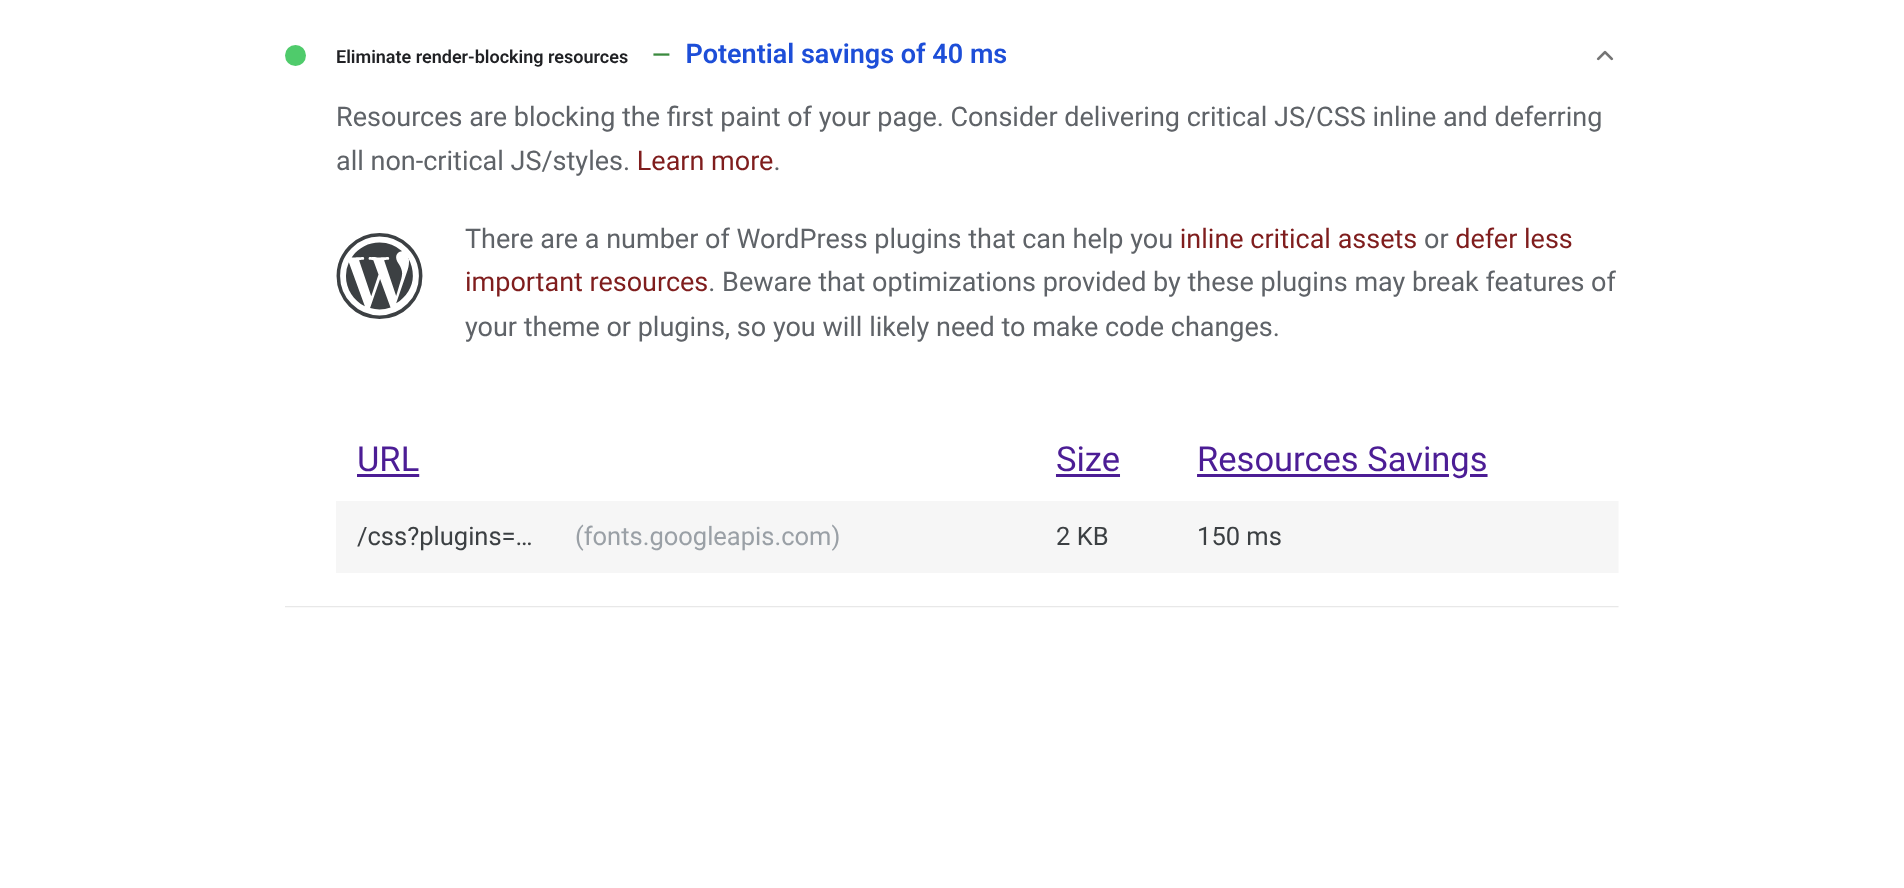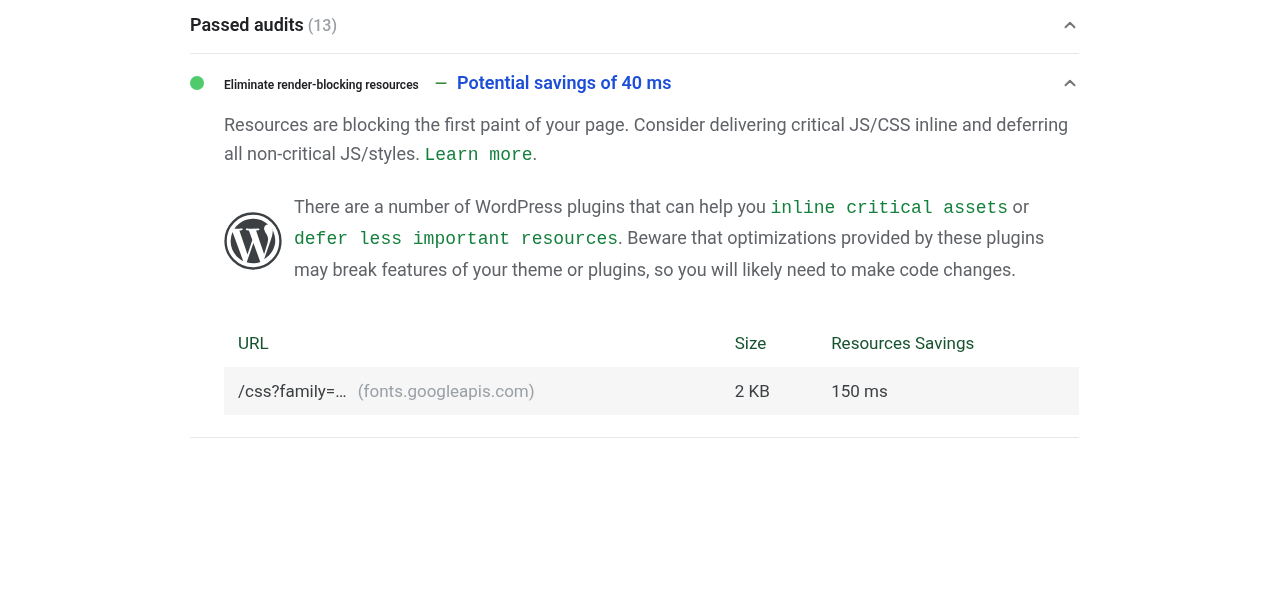--- a/index.html
+++ b/index.html
@@ -74,88 +74,77 @@
   .audit-content {
     padding: 0 0 0 34px;
   }
   .desc {
     font-size: 18px;
     line-height: 1.6;
     color: #5f6368;
     margin: 0 0 22px 0;
   }
   .link {
-    color: #15803d;
+    color: #7f1d1d;
     cursor: pointer;
-    font-family: Liberation Mono, monospace;
   }
   .wp-block {
     display: flex;
-    gap: 12px;
-    align-items: center;
-    margin-bottom: 40px;
+    gap: 28px;
+    align-items: flex-start;
+    margin-bottom: 51px;
   }
   .wp-logo {
     flex: none;
     margin-top: 10px;
   }
   .wp-text {
     font-size: 18px;
     color: #5f6368;
     line-height: 1.65;
   }
   .resource-table {
     width: 100%;
     border-collapse: collapse;
   }
   .resource-table th {
     text-align: left;
     font-weight: 400;
-    color: #14532d;
-    font-size: 17px;
+    color: #4c1d95;
+    font-size: 23px;
     padding: 8px 14px 14px 14px;
+    text-decoration: underline;
   }
   .resource-table th.num, .resource-table td.num {
     text-align: left;
   }
   .resource-table td {
     padding: 14px 14px;
     font-size: 17px;
     color: #3c4043;
   }
   .resource-table tr.shade td {
     background: #f6f6f6;
   }
   .url-path { color: #3c4043; }
-  .url-host { color: #9aa0a6; margin-left: 7px; }
+  .url-host { color: #9aa0a6; margin-left: 24px; }
   .divider {
     height: 1px;
     background: #e8e8e8;
     margin-top: 22px;
   }
   .audit-row.collapsed {
     border-top: none;
   }
 </style>
 </head>
 <body>
 
 <div class="container">
 
-  <div class="section-row">
-    <div>
-      <span class="section-title">Passed audits</span>
-      <span class="section-count">(13)</span>
-    </div>
-    <span class="chevron">
-      <svg width="18" height="18" viewBox="0 0 24 24" fill="none" stroke="#757575" stroke-width="2.5" stroke-linecap="round" stroke-linejoin="round">
-          <polyline points="6 15 12 9 18 15"></polyline>
-        </svg>
-    </span>
-  </div>
 
   <div class="audit-row">
     <div class="audit-left">
       <span class="dot"></span>
       <span>
         <span class="audit-title">Eliminate render-blocking resources</span>
         <span class="dash">—</span>
         <span class="savings">Potential savings of 40 ms</span>
       </span>
     </div>
@@ -189,21 +178,21 @@
       <thead>
         <tr>
           <th>URL</th>
           <th class="num">Size</th>
           <th class="num">Resources Savings</th>
         </tr>
       </thead>
       <tbody>
         <tr class="shade">
           <td>
-            <span class="url-path">/css?family=…</span>
+            <span class="url-path">/css?plugins=…</span>
             <span class="url-host">(fonts.googleapis.com)</span>
           </td>
           <td class="num">2 KB</td>
           <td class="num">150 ms</td>
         </tr>
       </tbody>
     </table>
   </div>
 
   <div class="divider"></div>

